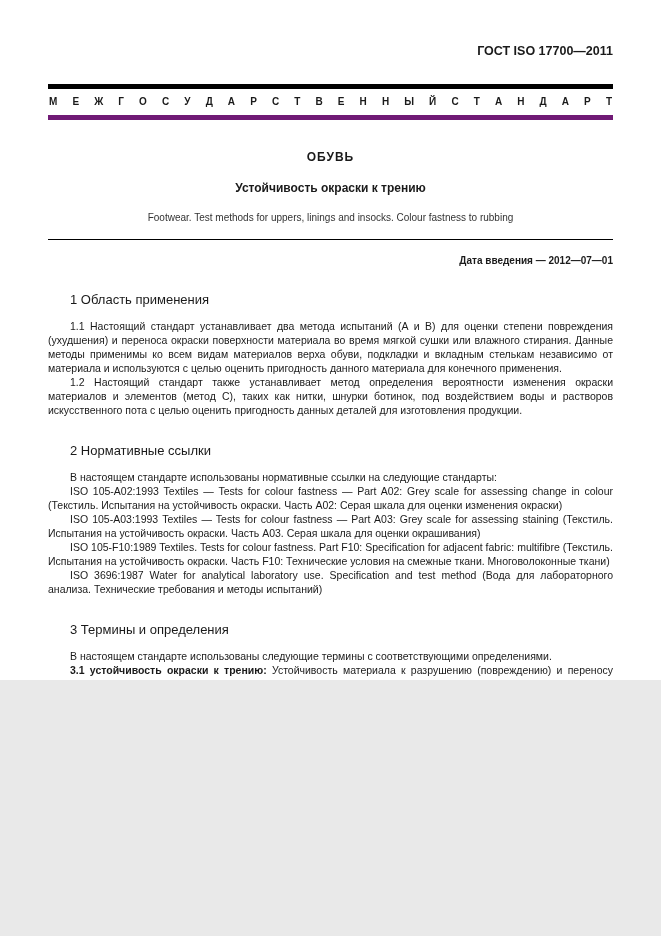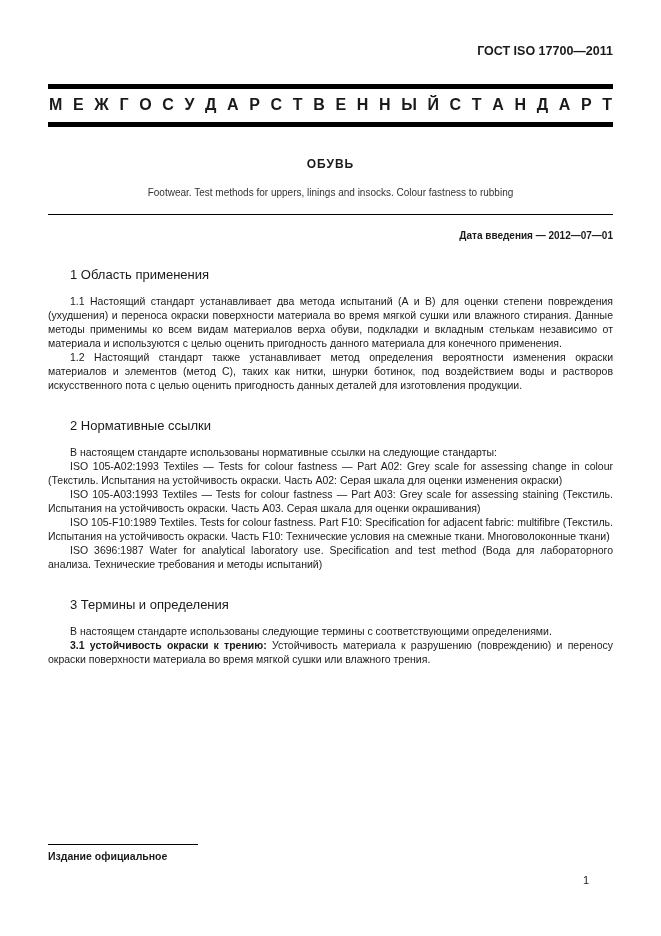--- a/index.html
+++ b/index.html
@@ -1,38 +1,38 @@
 <!DOCTYPE html>
 <html><head>
 <meta charset="utf-8">
 <style>
   * { margin:0; padding:0; box-sizing:border-box; }
   html,body { background:#e9e9e9; }
   .page {
     position:relative;
-    width:661px; height:936px;
+    width:661px; height:680px;
     margin:0 auto;
     background:#ffffff;
     color:#1a1a1a;
     font-family:"Liberation Sans", sans-serif;
     padding:44px 48px 0 48px;
     overflow:hidden;
   }
   .doc-code {
     text-align:right;
     font-weight:bold;
     font-size:12.5px;
     margin-bottom:26px;
   }
   .banner {
     border-top:5px solid #000;
-    border-bottom:5px solid #000000;
+    border-bottom:5px solid #701a75;
     padding:7px 1px 8px 1px;
     font-weight:bold;
-    font-size:16px;
+    font-size:10px;
     text-align:justify;
     text-align-last:justify;
     white-space:nowrap;
   }
   .title-caps {
     margin-top:30px;
     text-align:center;
     font-weight:bold;
     font-size:12px;
     letter-spacing:1px;
@@ -96,20 +96,21 @@
 
 <div class="page">
 
   <div class="doc-code">ГОСТ  ISO 17700—2011</div>
 
   <div class="banner">М Е Ж Г О С У Д А Р С Т В Е Н Н Ы Й С Т А Н Д А Р Т</div>
 
   <div class="title-caps">ОБУВЬ</div>
 
   <div class="title-main">
+    <div>Устойчивость окраски к трению</div>
   </div>
 
   <div class="title-en">Footwear. Test methods for uppers, linings and insocks. Colour fastness to rubbing</div>
 
   <div class="rule"></div>
 
   <div class="intro-date">Дата введения — 2012—07—01</div>
 
   <div class="section">
     <div class="section-heading">1  Область применения</div>

